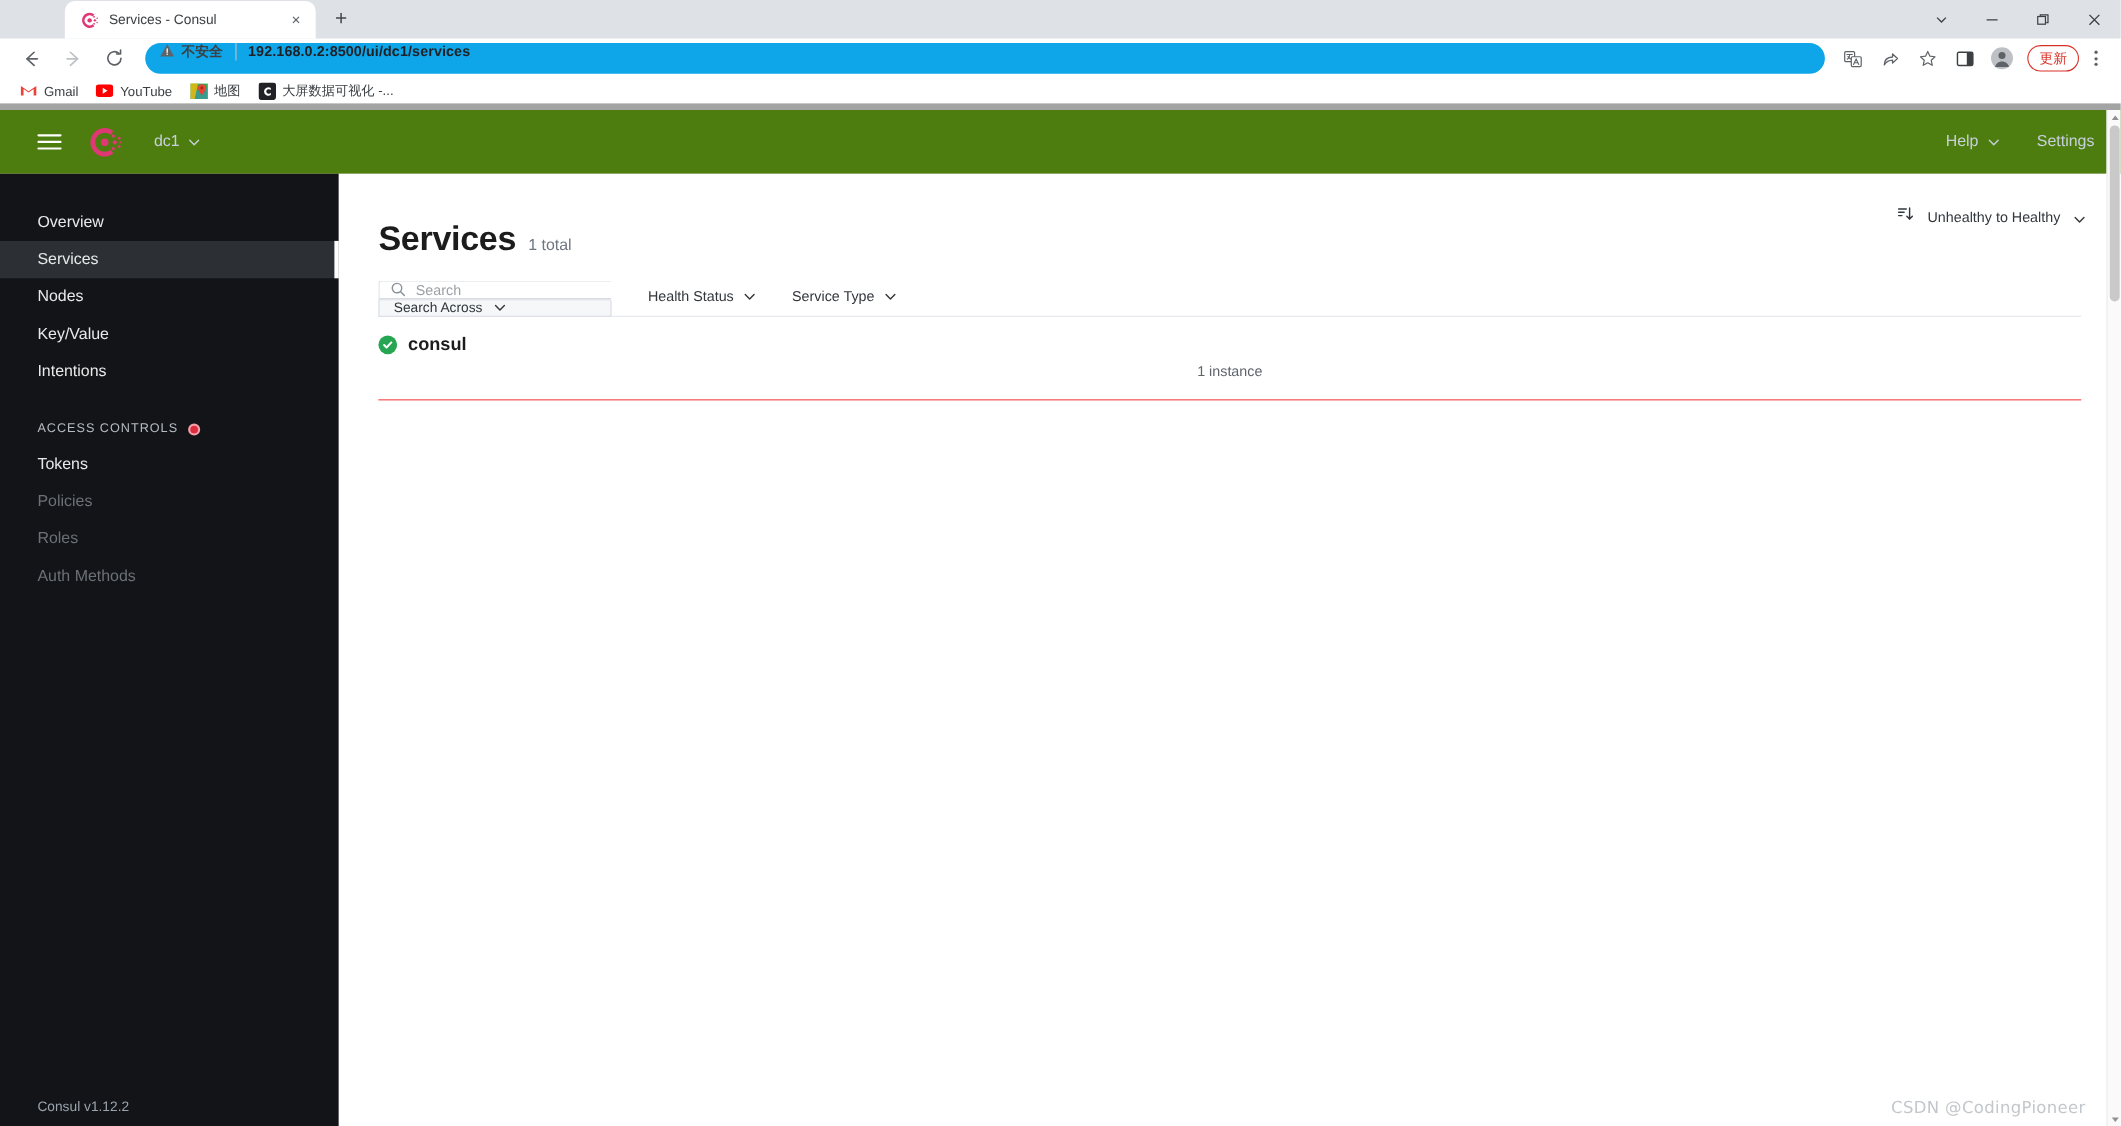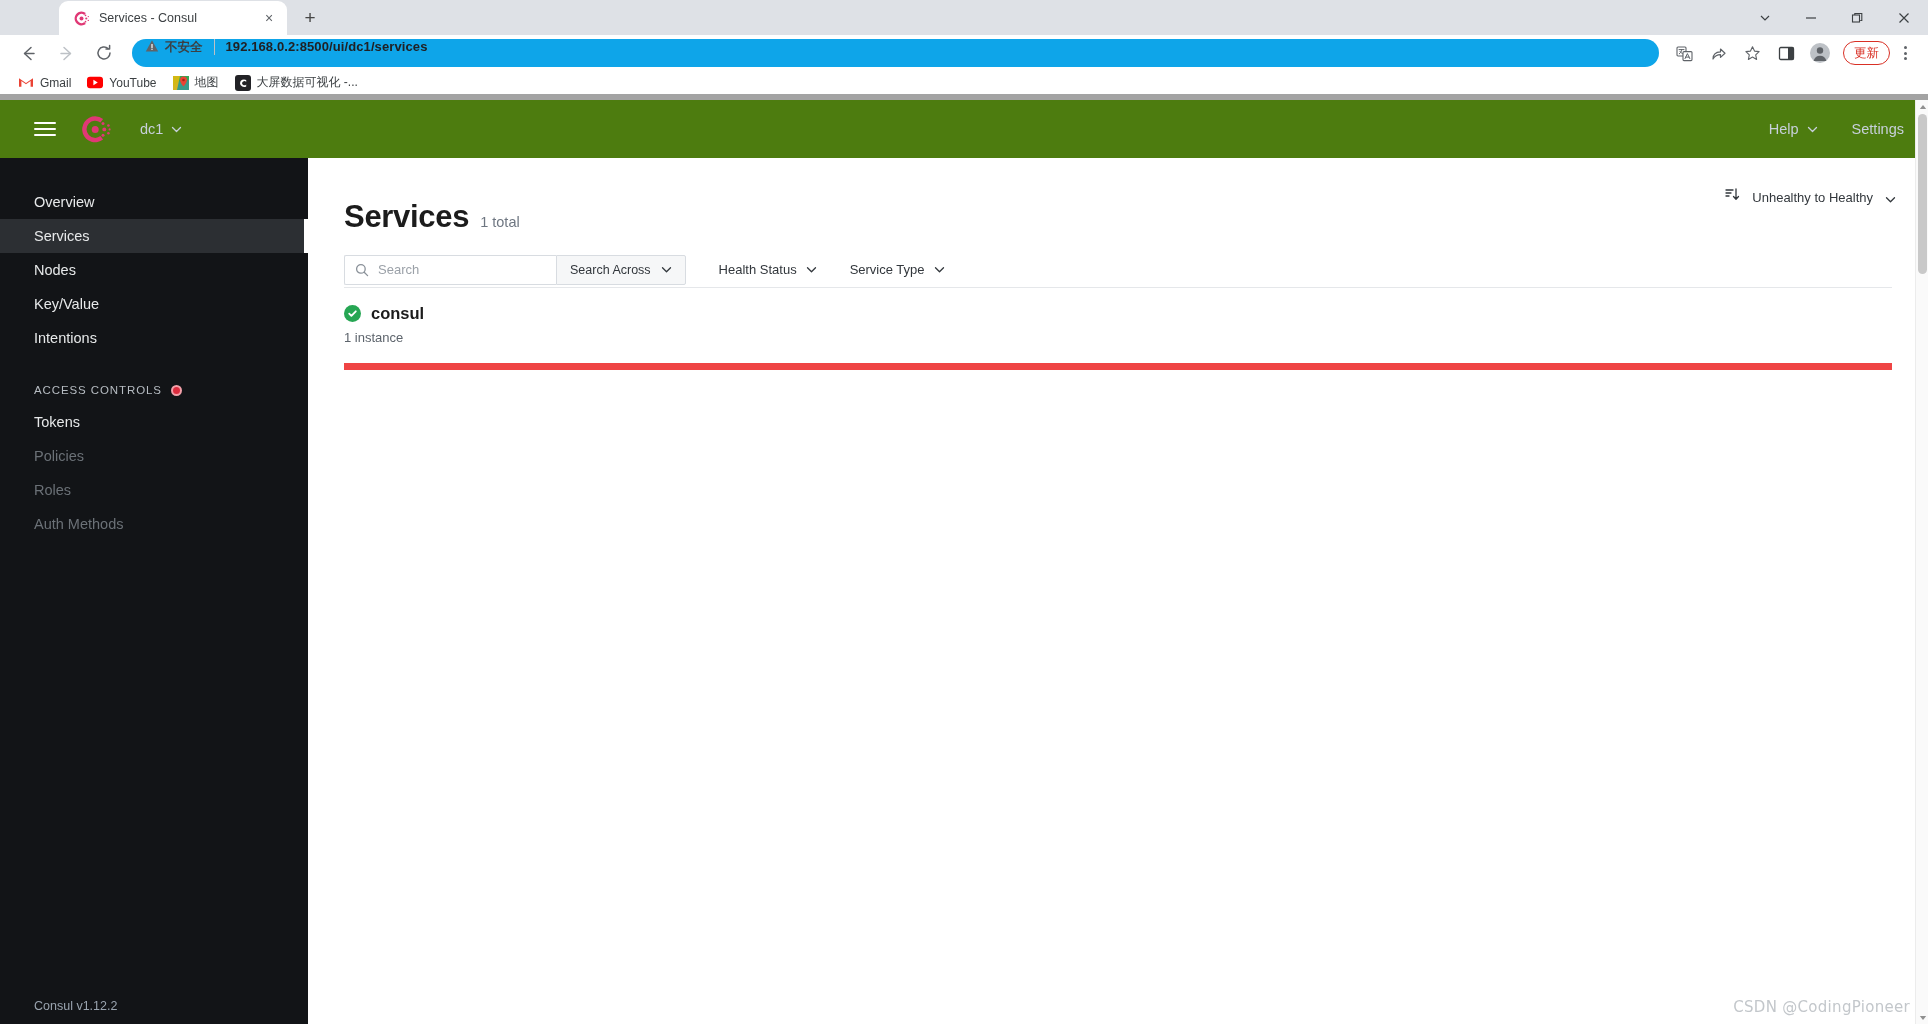--- a/index.html
+++ b/index.html
@@ -155,21 +155,21 @@
   .page-head { display: flex; align-items: baseline; gap: 11px; padding: 41px 0 0 0; }
   .page-title { font-size: 31px; font-weight: bold; color: #1c1c1c; letter-spacing: -.3px; }
   .page-count { font-size: 14.5px; color: #6e7681; }
 
   .filter-bar {
     margin-top: 17px; height: 36px;
     display: flex; align-items: center;
     border-bottom: 1px solid #e5e7ea;
     padding-bottom: 0;
   }
-  .search-group { display: flex; height: 30px; }
+  .search-group { display: flex; height: 30px; flex-direction: column; }
   .search-box {
     width: 212px; height: 30px; border: 1px solid #d8dce1;
     border-right: none; border-radius: 2px 0 0 2px;
     display: flex; align-items: center; padding: 0 10px; background: #fff;
   }
   .search-box .mag { color: #8a9199; display: flex; margin-right: 9px; }
   .search-ph { font-size: 13px; color: #9ba1a8; }
   .search-across {
     height: 30px; border: 1px solid #d8dce1; background: #f6f7f8;
     border-radius: 0 2px 2px 0;
@@ -181,32 +181,32 @@
     margin-left: 33px; font-size: 13px; color: #32373c;
   }
   .sort-control {
     position: absolute; right: 32px; top: 17px;
     display: flex; align-items: flex-end; gap: 12px;
     height: 30px; font-size: 13px; color: #32373c;
   }
 
   .svc-list { margin-top: 0; }
   .svc-row {
-    padding: 16px 0 18px 0; border-bottom: 7px solid #ef4444;
+    padding: 16px 0 18px 0; border-bottom: 1px solid #ef4444; text-align: center;
   }
   .svc-name-line { display: flex; align-items: center; gap: 10px; }
   .check-badge {
     width: 17px; height: 17px; border-radius: 50%;
     background: #26a653; display: flex; align-items: center; justify-content: center;
   }
   .svc-name { font-size: 16.5px; font-weight: bold; color: #1c1c1c; }
   .svc-meta { font-size: 13px; color: #5d646c; margin-top: 7px; margin-left: 0; }
 
   .watermark {
-    position: absolute; right: 18px; bottom: 8px;
+    position: absolute; right: 32px; bottom: 8px;
     font-size: 15px; color: #c3c7cb; letter-spacing: .3px;
     font-family: "DejaVu Sans", sans-serif;
     margin-left: 16px;
   }
 
   .scroll-track {
     position: absolute; right: 0; top: 0; width: 13px; height: 924px;
     background: #fafafa; border-left: 1px solid #ececec;
   }
   .scroll-arrow {

